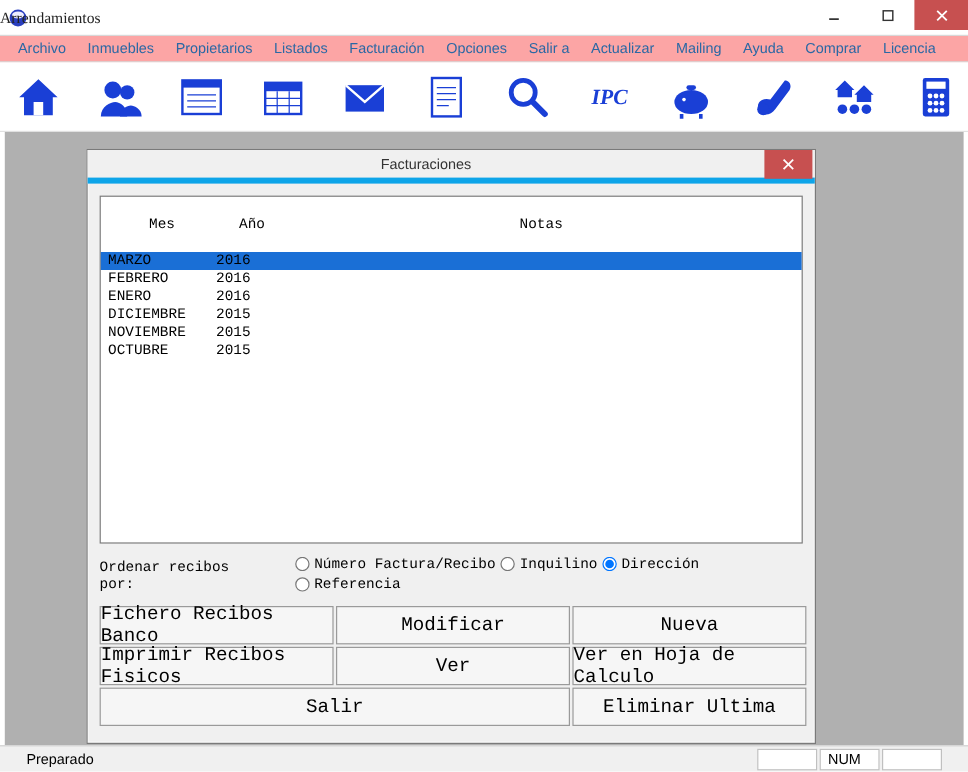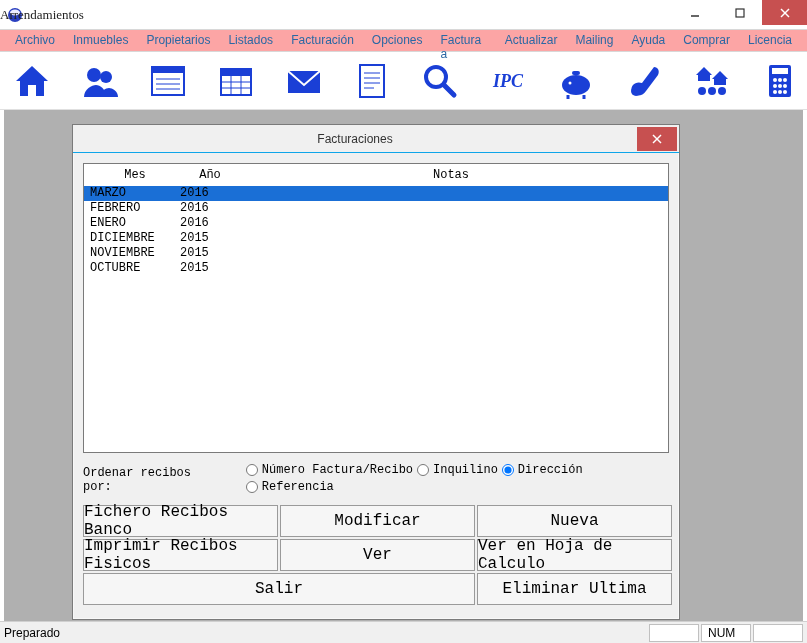--- a/index.html
+++ b/index.html
@@ -23,48 +23,48 @@
   
   .toolbar { height: 58px; display: flex; align-items: center; gap: 28px; padding: 4px 12px; background: #fff; border-bottom: 1px solid #e0e0e0; }
   .toolbar .tool-btn { width: 44px; height: 44px; display: flex; align-items: center; justify-content: center; cursor: pointer; }
   .toolbar .tool-btn svg { width: 40px; height: 40px; }
 
   
   .workarea { position: absolute; left: 4px; right: 4px; top: 110px; bottom: 22px; background: #b0b0b0; }
 
   
   .modal { position: absolute; left: 68px; top: 14px; width: 608px; background: #f0f0f0; border: 1px solid #7a7a7a; box-shadow: 0 0 0 1px rgba(255,255,255,0.5) inset; }
-  .modal-title { height: 28px; background: #f0f0f0; display: flex; align-items: center; position: relative; border-bottom: 1px solid #0ea5e9; }
+  .modal-title { height: 28px; background: #f0f0f0; display: flex; align-items: center; position: relative; border-bottom: 5px solid #0ea5e9; }
   .modal-title .txt { flex: 1; text-align: center; font-size: 12px; color: #333; }
   .modal-title .close { width: 40px; height: 24px; background: #c75050; color: #fff; display: flex; align-items: center; justify-content: center; margin-right: 2px; cursor: pointer; }
   .modal-body { padding: 10px 10px 14px 10px; }
 
   .listbox { border: 1px solid #7a7a7a; background: #fff; height: 290px; position: relative; font-family: "Courier New", monospace; font-size: 12px; }
-  .list-head { display: flex; padding: 4px 6px; color: #000; }
+  .list-head { display: flex; padding: 16px 6px; color: #000; }
   .list-head .col-mes   { width: 90px; text-align: center; }
   .list-head .col-ano   { width: 60px; text-align: center; }
   .list-head .col-notas { flex: 1; text-align: center; }
   .list-rows { }
   .list-row { display: flex; padding: 0 6px; line-height: 15px; white-space: pre; }
   .list-row.selected { background: #1a6fd6; color: #000000; }
   .list-row .c-mes { display:inline-block; width: 90px; }
   .list-row .c-ano { display:inline-block; width: 60px; }
   .list-row .c-not { flex:1; }
 
   .sort-row { margin: 10px 0 8px 0; font-family: "Courier New", monospace; font-size: 12px; display: flex; align-items: center; gap: 16px; flex-wrap: nowrap; }
   .sort-row .lbl { margin-right: 6px; }
   .sort-row label { display: inline-flex; align-items: center; gap: 4px; margin-right: 4px; white-space: nowrap; }
   .sort-row input[type=radio]{ margin:0; width:12px; height:12px; }
 
   .btn-grid { display: grid; grid-template-columns: 195px 195px 195px; grid-auto-rows: 32px; gap: 2px; }
   .btn-grid .btn { border: 1px solid #9a9a9a; background: #f6f6f6; display: flex; align-items: center; justify-content: center; font-family: "Courier New", monospace; font-size: 16px; cursor: pointer; }
   .btn-grid .btn.wide2 { grid-column: span 2; }
 
   
-  .statusbar { position: absolute; left: 0; right: 0; bottom: 0; height: 22px; background: #f0f0f0; border-top: 1px solid #d0d0d0; display: flex; align-items: center; padding: 0 4px; font-size: 12px; justify-content: space-between; }
+  .statusbar { position: absolute; left: 0; right: 0; bottom: 0; height: 22px; background: #f0f0f0; border-top: 1px solid #d0d0d0; display: flex; align-items: center; padding: 0 22px; font-size: 12px; justify-content: space-between; }
   .statusbar .right { display: flex; gap: 0; }
   .statusbar .cell { border: 1px solid #c0c0c0; padding: 0 6px; height: 18px; line-height: 16px; min-width: 50px; margin-left: 2px; background: #fff; }
   .statusbar .cell.empty { min-width: 50px; }
 </style>
 </head>
 <body>
 
 <div class="titlebar">
   <span class="app-icon">
     <svg viewBox="0 0 18 18">
@@ -93,21 +93,21 @@
   </div>
 </div>
 
 <div class="menubar" id="menubar">
     <div class="menu-item">Archivo</div>
     <div class="menu-item">Inmuebles</div>
     <div class="menu-item">Propietarios</div>
     <div class="menu-item">Listados</div>
     <div class="menu-item">Facturación</div>
     <div class="menu-item">Opciones</div>
-    <div class="menu-item">Factura a</div>
+    <div class="menu-item">Salir a</div>
     <div class="menu-item">Actualizar</div>
     <div class="menu-item">Mailing</div>
     <div class="menu-item">Ayuda</div>
     <div class="menu-item">Comprar</div>
     <div class="menu-item">Licencia</div>
   </div>
 
 <div class="toolbar" id="toolbar">
     <div class="tool-btn">
       <svg viewBox="0 0 40 40">

